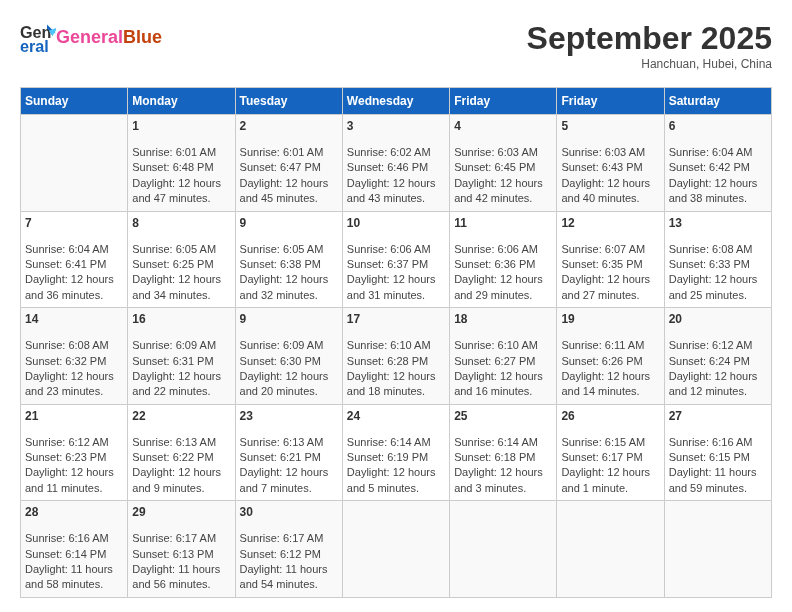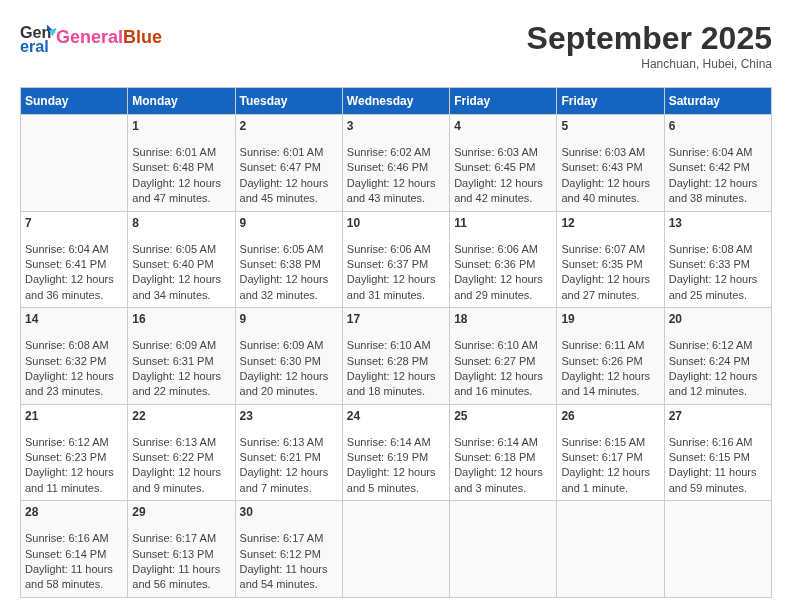--- a/index.html
+++ b/index.html
@@ -160,21 +160,21 @@
         <td>
           <span class="day-number">7</span>
           <div class="day-info">Sunrise: 6:04 AM
 Sunset: 6:41 PM
 Daylight: 12 hours
 and 36 minutes.</div>
         </td>
         <td>
           <span class="day-number">8</span>
           <div class="day-info">Sunrise: 6:05 AM
-Sunset: 6:40 PM
+Sunset: 6:25 PM
 Daylight: 12 hours
 and 34 minutes.</div>
         </td>
         <td>
           <span class="day-number">9</span>
           <div class="day-info">Sunrise: 6:05 AM
 Sunset: 6:38 PM
 Daylight: 12 hours
 and 32 minutes.</div>
         </td>

